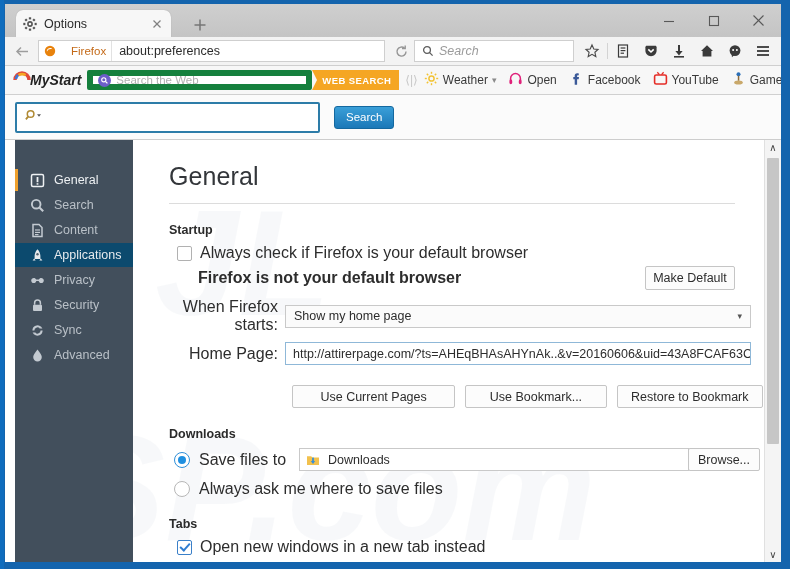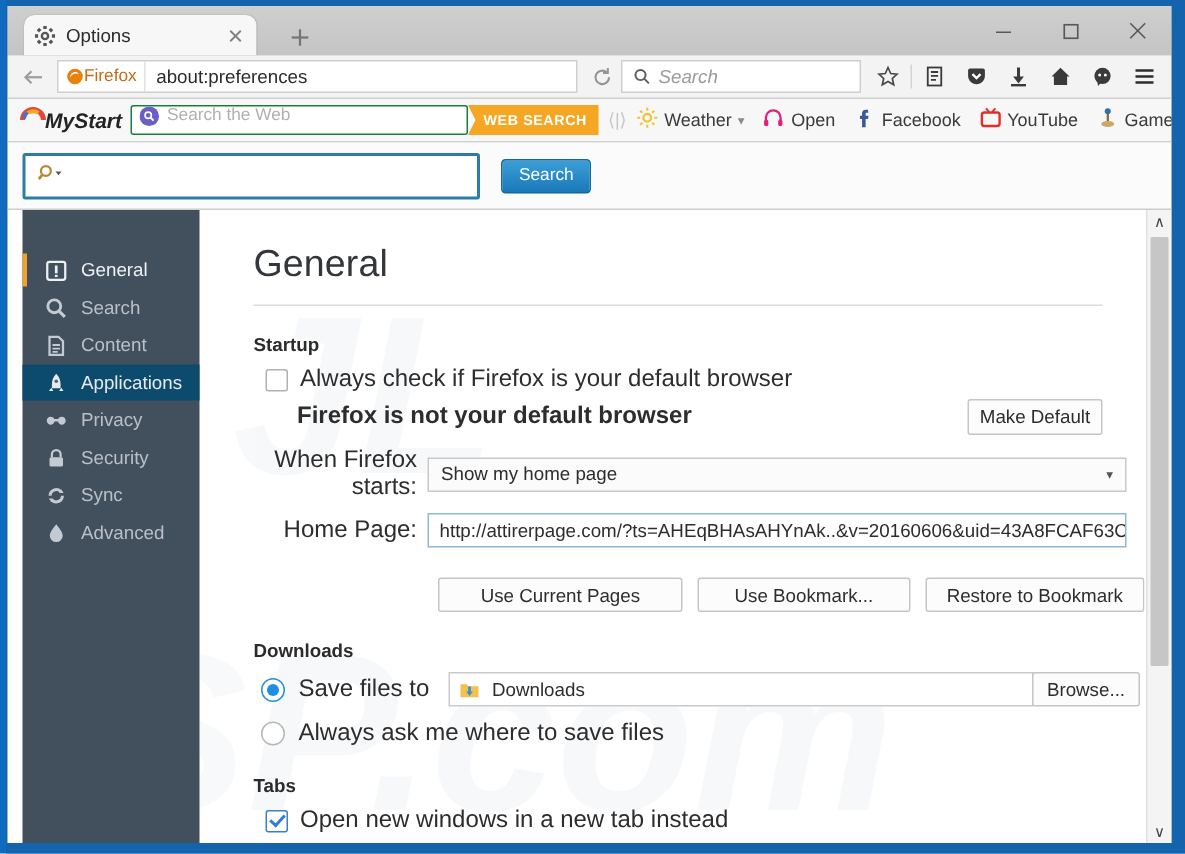--- a/index.html
+++ b/index.html
@@ -47,43 +47,43 @@
     border-bottom:1px solid #cfcfcf;display:flex;align-items:center;
     padding:0 4px;box-sizing:border-box;
   }
   .navbtn{width:26px;height:24px;display:flex;align-items:center;justify-content:center;opacity:.62;}
   #urlbox{
     flex:1 1 auto;height:22px;background:#fff;border:1px solid #cfcfcf;
     display:flex;align-items:center;margin:0 3px;box-sizing:border-box;
     max-width:409px;
   }
   #ffbadge{
-    display:flex;align-items:center;gap:0;padding:0 5px;height:20px;
+    display:flex;align-items:center;gap:15px;padding:0 5px;height:20px;
     border-right:1px solid #e2e2e2;color:#c46a18;font-size:11.5px;flex:0 0 auto;
   }
   #urltext{padding-left:7px;font-size:12.5px;color:#2b2b2b;white-space:nowrap;overflow:hidden;}
   #reload{width:26px;height:24px;display:flex;align-items:center;justify-content:center;opacity:.62;}
   #searchbox{
     width:160px;height:22px;background:#fff;border:1px solid #cfcfcf;
     display:flex;align-items:center;box-sizing:border-box;margin-right:4px;flex:0 0 auto;
   }
   #searchbox .sph{font-size:12.5px;color:#9b9b9b;font-style:italic;}
   #navicons{display:flex;align-items:center;flex:0 0 auto;}
   #navicons .ni{width:28px;height:24px;display:flex;align-items:center;justify-content:center;}
   .vsep{width:1px;height:16px;background:#d3d3d3;margin:0 1px;}
   
   #mystart{
     position:relative;height:29px;background:#f7f7f7;
     border-bottom:1px solid #d0d0d0;display:flex;align-items:center;
     padding:0 6px;box-sizing:border-box;
   }
   #mslogo{display:flex;align-items:center;flex:0 0 auto;margin-right:6px;}
   #mssearch{
-    width:225px;height:20px;border:1px solid #15803d;background:#fff;border-radius:2px;
-    display:flex;align-items:flex-start;box-sizing:border-box;flex:0 0 auto;
+    width:225px;height:20px;border:6px solid #15803d;background:#fff;border-radius:2px;
+    display:flex;align-items:center;box-sizing:border-box;flex:0 0 auto;
   }
   #mssearch .msph{font-size:11.5px;color:#b0b0b0;padding-left:5px;}
   #msbtn{
     height:20px;background:#f5a623;color:#fff;font-size:9.5px;font-weight:bold;
     letter-spacing:.4px;display:flex;align-items:center;padding:0 8px 0 10px;
     flex:0 0 auto;position:relative;
   }
   #msbtn:before{content:"";position:absolute;left:-0px;top:0;border-left:5px solid #f7f7f7;
     border-top:10px solid transparent;border-bottom:10px solid transparent;}
   .msgrip{color:#c7c7c7;font-size:12px;margin:0 6px;flex:0 0 auto;}

